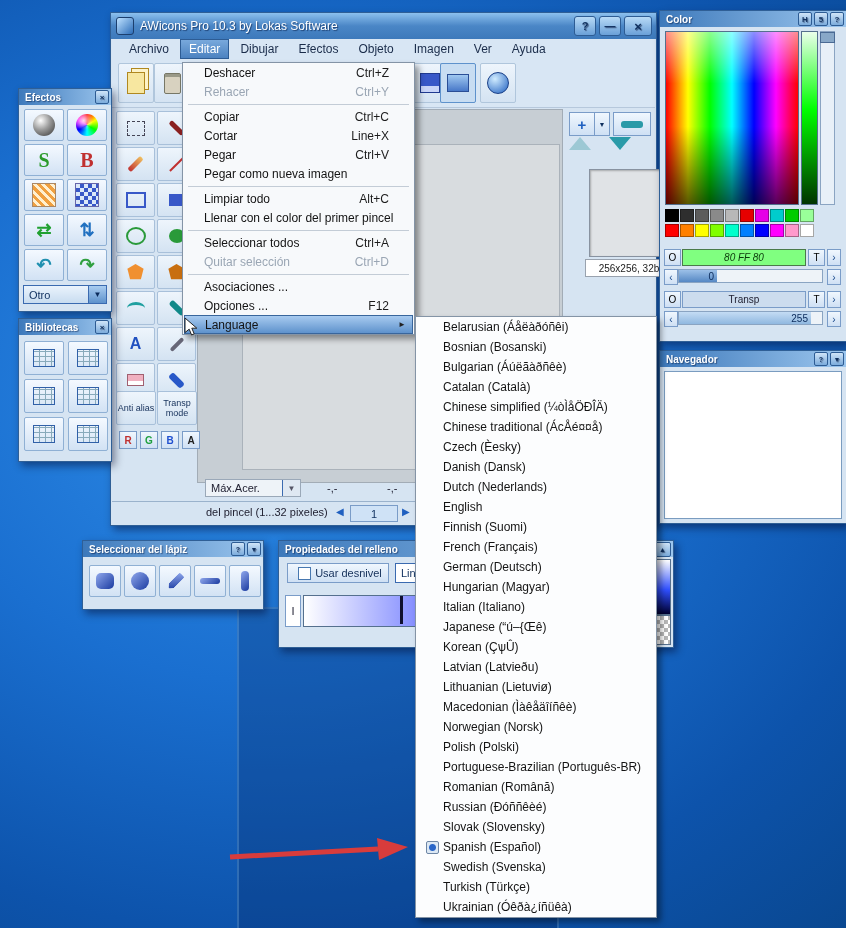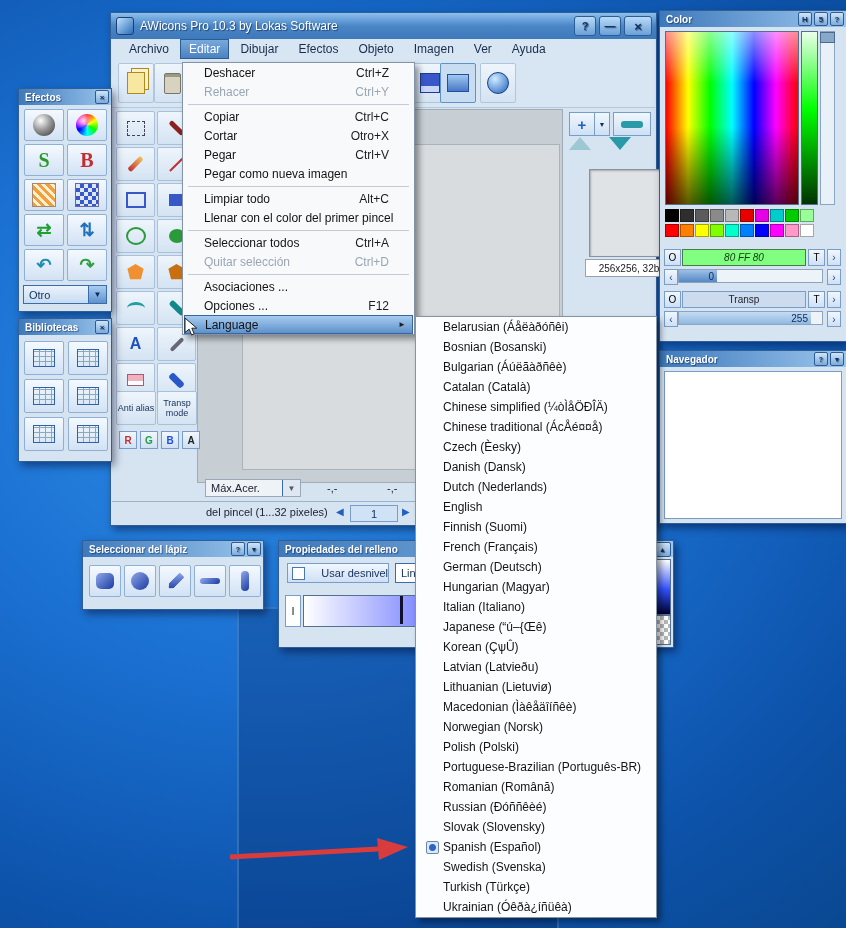--- a/index.html
+++ b/index.html
@@ -484,21 +484,21 @@
   </div>
 
   <div class="win" style="left:278px;top:540px;width:394px;height:106px;z-index:20;">
     <div class="ptitle">
       <span>Propiedades del relleno</span>
       <span class="spacer"></span>
       <div class="pbtn" style="width:15px;height:13px;margin-right:2px;">
           <span style="font-size:7px;">▲</span>
         </div>
     </div>
-    <div class="abs sm-raised" style="left:8px;top:22px;width:102px;height:20px;justify-content:space-between;padding-left:4px;box-sizing:border-box;">
+    <div class="abs sm-raised" style="left:8px;top:22px;width:102px;height:20px;justify-content:center;padding-left:4px;box-sizing:border-box;">
       <span style="width:11px;height:11px;background:#fff;border:1px solid #4878b0;display:inline-block;margin-right:4px;"></span>
       <span style="font-size:11px;color:#15305a;">Usar desnivel</span>
     </div>
     <div class="abs combo" style="left:116px;top:22px;width:70px;height:20px;">
       <span class="cval" style="font-size:11px;">Line</span>
     </div>
     <div class="abs" style="left:6px;top:54px;width:14px;height:30px;background:#fff;border:1px solid #7a9cc8;display:flex;align-items:center;justify-content:center;font-size:11px;color:#223;">I</div>
     <div class="abs" style="left:24px;top:54px;width:346px;height:30px;border:1px solid #55708e;background:linear-gradient(90deg,#ffffff,#3040ff 55%,#000040);">
       <div style="position:absolute;left:96px;top:0;width:3px;height:28px;background:#101030;"></div>
     </div>
@@ -532,21 +532,21 @@
       <div class="mi">
         <span class="gut"></span>
         <span class="lbl">Copiar</span>
         <span class="sc">Ctrl+C</span>
         <span class="arrow"></span>
       </div>
 
       <div class="mi">
         <span class="gut"></span>
         <span class="lbl">Cortar</span>
-        <span class="sc">Otro+X</span>
+        <span class="sc">Line+X</span>
         <span class="arrow"></span>
       </div>
 
       <div class="mi">
         <span class="gut"></span>
         <span class="lbl">Pegar</span>
         <span class="sc">Ctrl+V</span>
         <span class="arrow"></span>
       </div>
 

